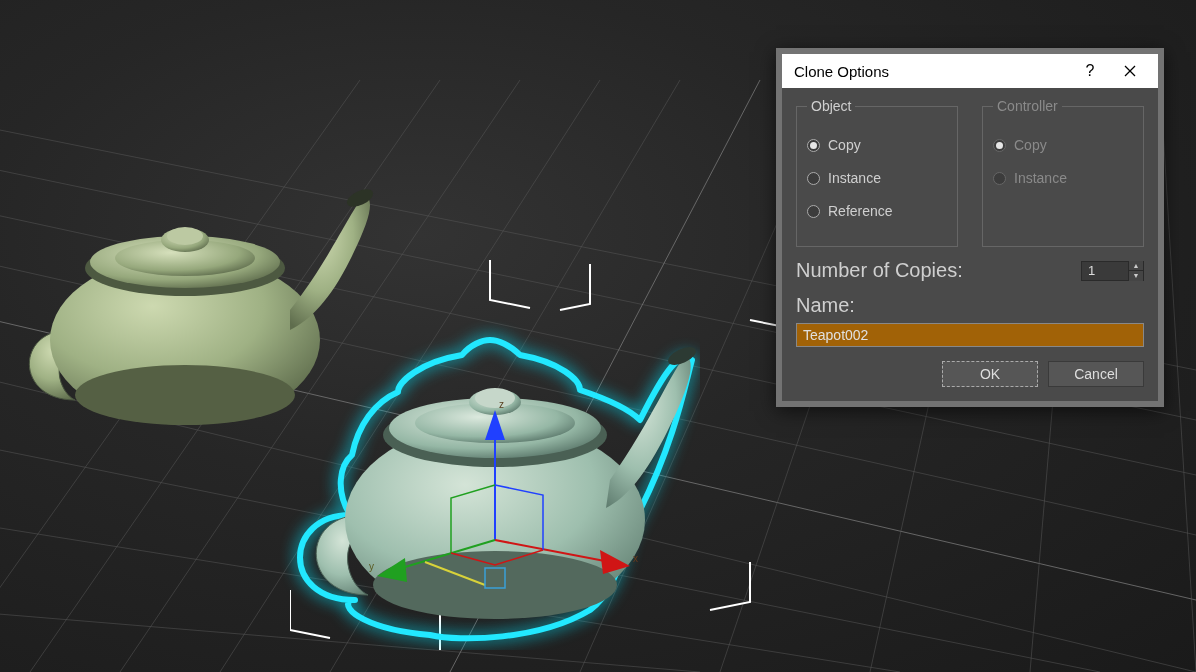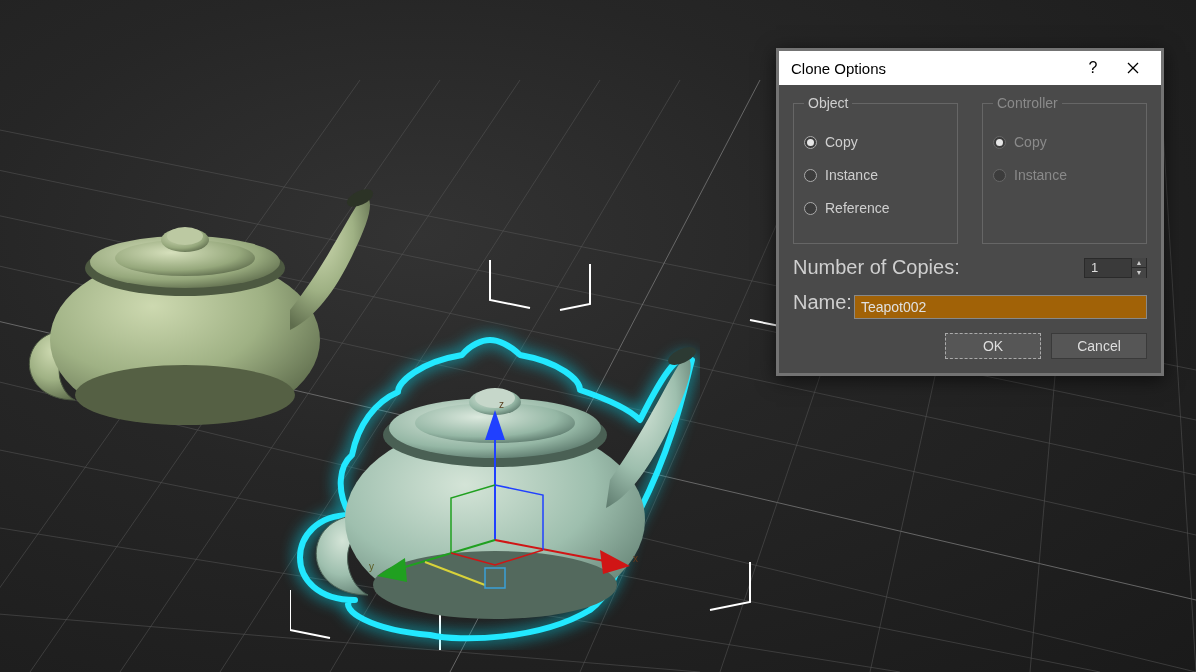--- a/index.html
+++ b/index.html
@@ -25,21 +25,21 @@
     position: absolute;
   }
   .teapot svg { display:block; }
   .sel-outline { filter: drop-shadow(0 0 8px #00e6ff); }
   
   .dialog {
     position: absolute;
     left: 776px; top: 48px;
     width: 388px;
     background: #4a4a4a;
-    border: 3px solid #737373;
+    border: 6px solid #737373;
     box-shadow: 0 4px 18px rgba(0,0,0,0.6);
   }
   .titlebar {
     height: 34px;
     background: #ffffff;
     color: #000;
     display: flex;
     align-items: center;
     padding: 0 8px 0 12px;
     font-size: 15px;
@@ -334,21 +334,21 @@
       <label style="flex:1;">Number of Copies:</label>
       <div class="spinner">
         <div class="val">1</div>
         <div class="arrows">
           <div>▲</div>
           <div>▼</div>
         </div>
       </div>
     </div>
 
-    <div class="row" style="align-items:stretch; gap:2px;">
+    <div class="row" style="flex-direction:column; align-items:stretch; gap:2px;">
       <label>Name:</label>
       <input class="name-input" value="Teapot002" style="">
     </div>
 
     <div class="btn-row">
       <div class="btn default">
         <span>OK</span>
       </div>
       <div class="btn">
         <span>Cancel</span>

